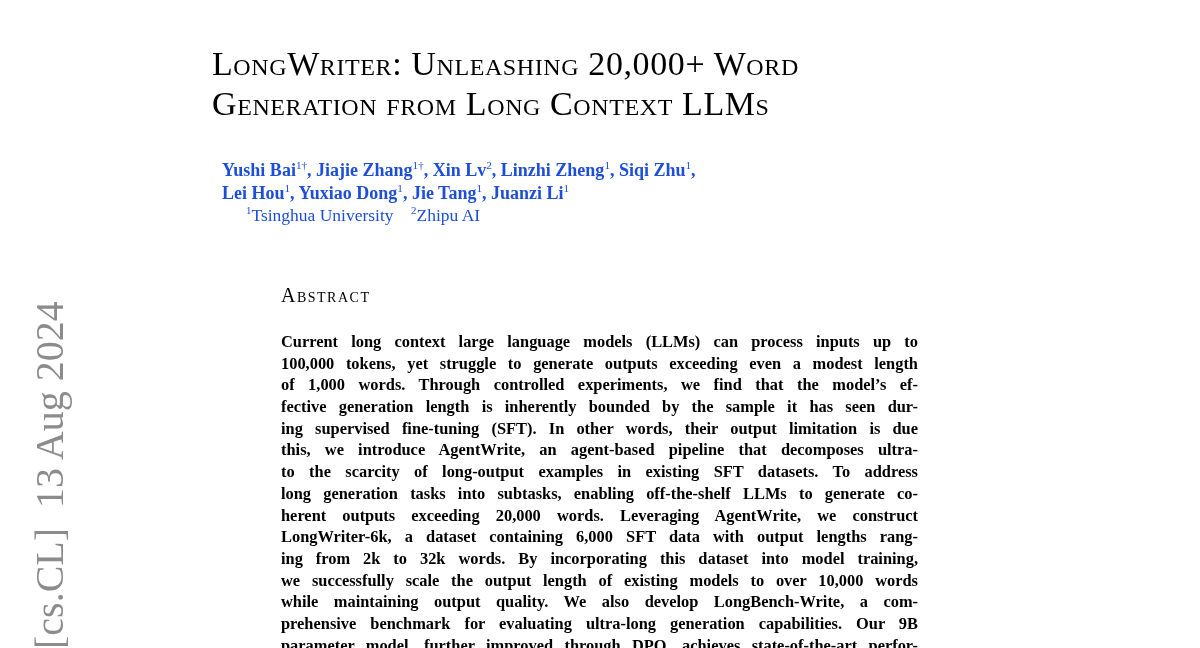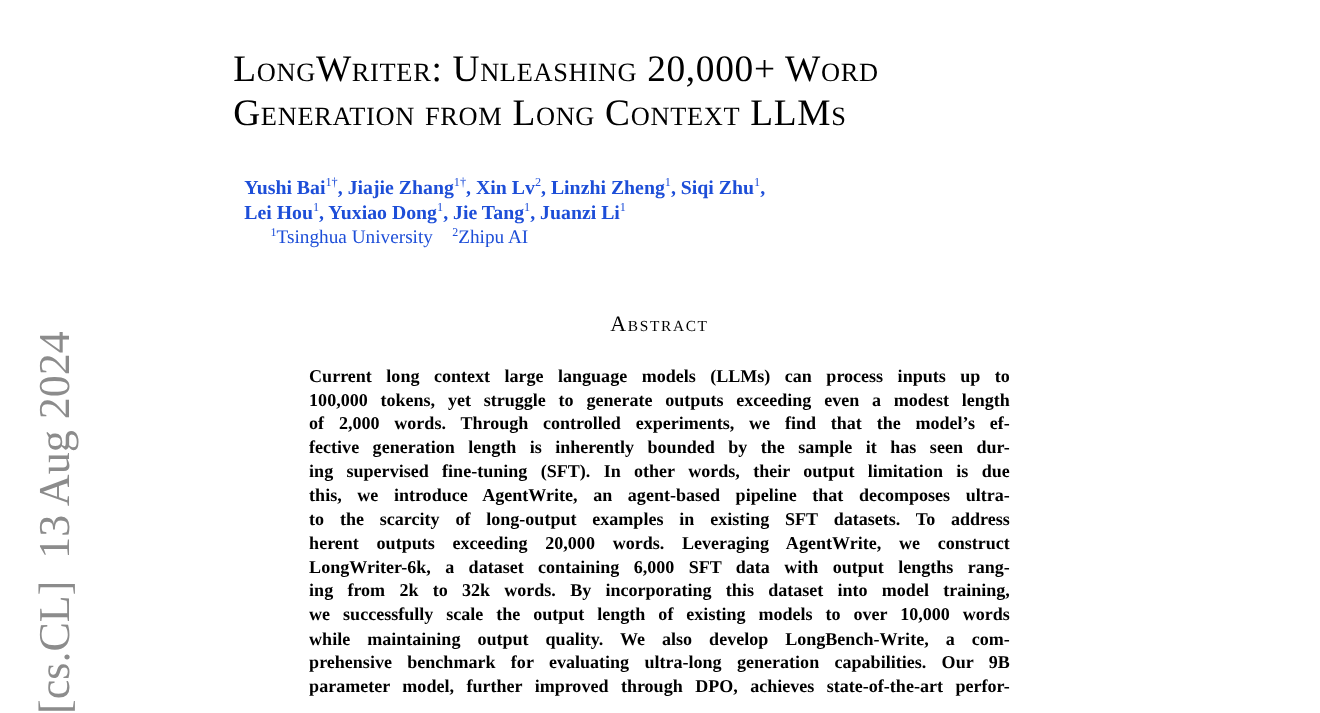--- a/index.html
+++ b/index.html
@@ -59,21 +59,21 @@
     line-height: 0;
     vertical-align: super;
   }
 
   
   .abstract-heading {
     position: absolute;
     left: 281px;
     top: 284px;
     width: 637px;
-    text-align: center;
+    text-align: left;
     font-size: 20px;
     font-variant: small-caps;
     letter-spacing: 1.5px;
     color: #000000;
   }
   .abstract-body {
     position: absolute;
     left: 281px;
     top: 331px;
     width: 637px;
@@ -105,25 +105,26 @@
       <div class="author-line bold"><span>Yushi Bai</span><sup>1†</sup><span>, Jiajie Zhang</span><sup>1†</sup><span>, Xin Lv</span><sup>2</sup><span>, Linzhi Zheng</span><sup>1</sup><span>, Siqi Zhu</span><sup>1</sup><span>,</span></div>
       <div class="author-line bold"><span>Lei Hou</span><sup>1</sup><span>, Yuxiao Dong</span><sup>1</sup><span>, Jie Tang</span><sup>1</sup><span>, Juanzi Li</span><sup>1</sup></div>
       <div class="author-line plain"><sup>1</sup><span>Tsinghua University</span><span>&nbsp;&nbsp;&nbsp;&nbsp;</span><sup>2</sup><span>Zhipu AI</span></div>
     </div>
 
   <div class="abstract-heading">Abstract</div>
 
   <div class="abstract-body">
       <div class="abs-line">Current long context large language models (LLMs) can process inputs up to</div>
       <div class="abs-line">100,000 tokens, yet struggle to generate outputs exceeding even a modest length</div>
-      <div class="abs-line">of 2,000 words.  Through controlled experiments, we find that the model’s ef-</div>
+      <div class="abs-line">of 1,000 words.  Through controlled experiments, we find that the model’s ef-</div>
       <div class="abs-line">fective generation length is inherently bounded by the sample it has seen dur-</div>
       <div class="abs-line">ing supervised fine-tuning (SFT). In other words, their output limitation is due</div>
       <div class="abs-line">this, we introduce AgentWrite, an agent-based pipeline that decomposes ultra-</div>
       <div class="abs-line">to the scarcity of long-output examples in existing SFT datasets.  To address</div>
+      <div class="abs-line">long generation tasks into subtasks, enabling off-the-shelf LLMs to generate co-</div>
       <div class="abs-line">herent outputs exceeding 20,000 words.  Leveraging AgentWrite, we construct</div>
       <div class="abs-line">LongWriter-6k, a dataset containing 6,000 SFT data with output lengths rang-</div>
       <div class="abs-line">ing from 2k to 32k words.  By incorporating this dataset into model training,</div>
       <div class="abs-line">we successfully scale the output length of existing models to over 10,000 words</div>
       <div class="abs-line">while maintaining output quality.  We also develop LongBench-Write, a com-</div>
       <div class="abs-line">prehensive benchmark for evaluating ultra-long generation capabilities.  Our 9B</div>
       <div class="abs-line">parameter model, further improved through DPO, achieves state-of-the-art perfor-</div>
     </div>
 
 </div>

